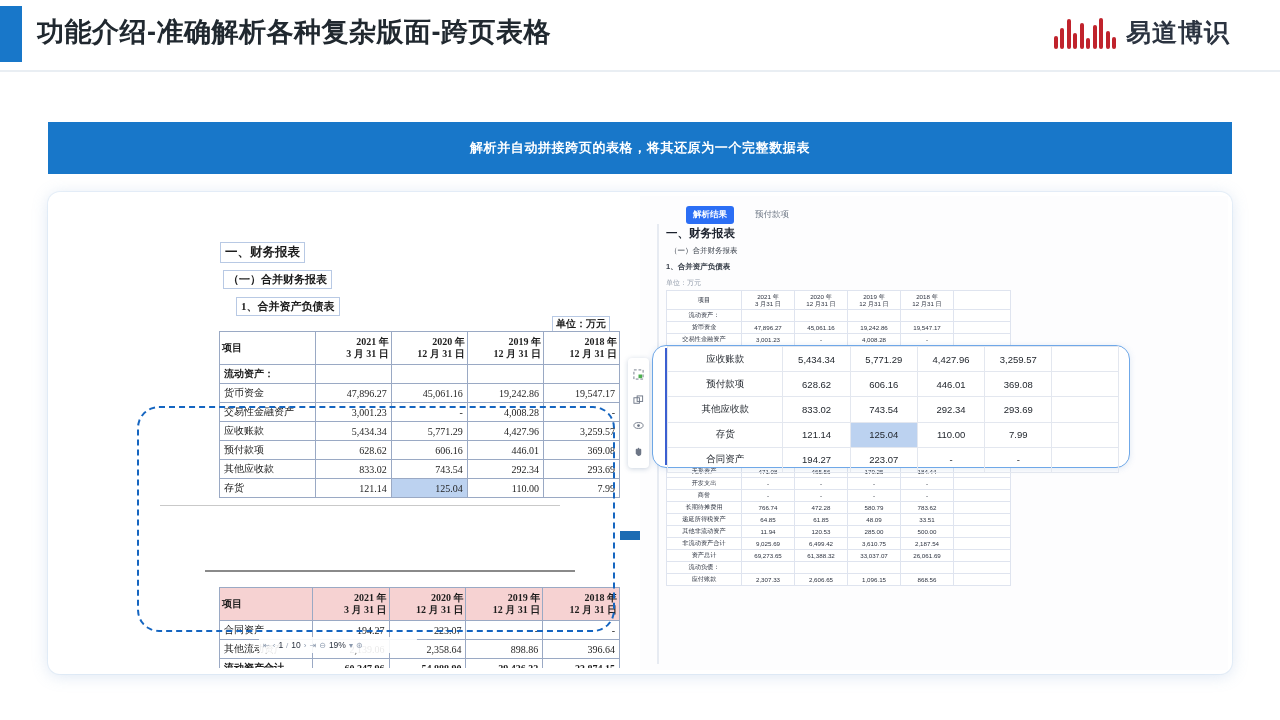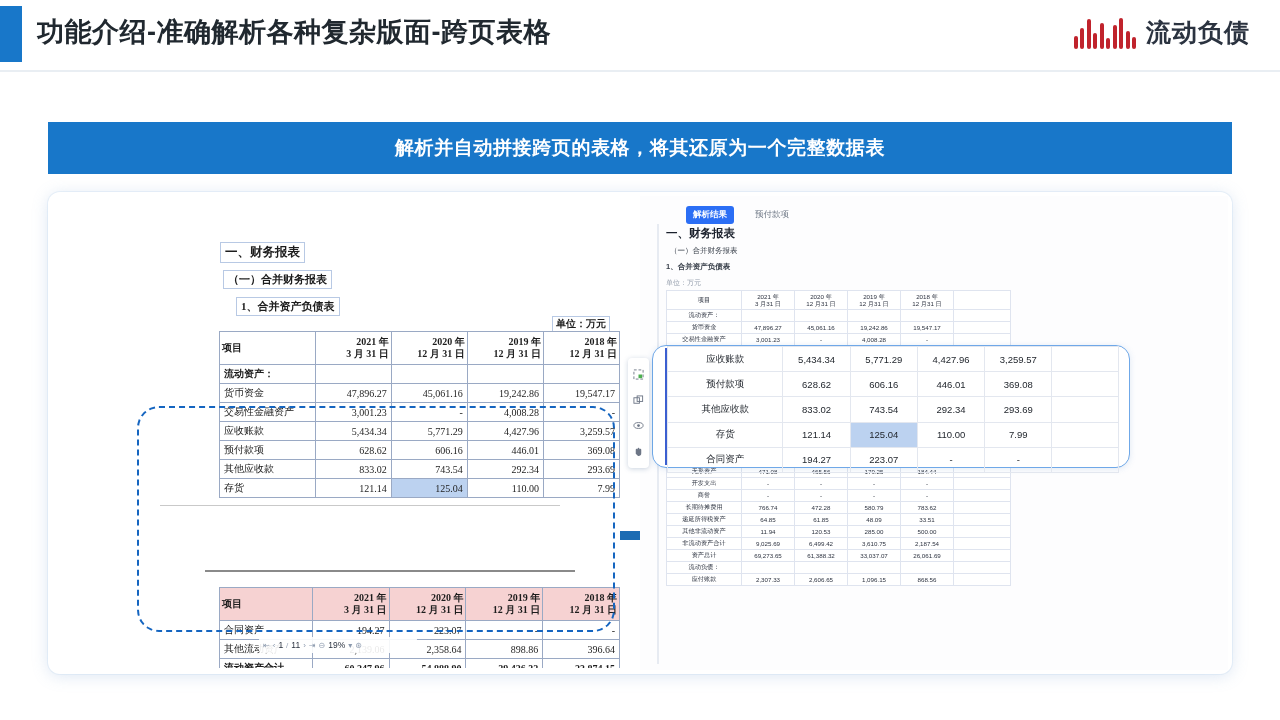--- a/index.html
+++ b/index.html
@@ -5,35 +5,35 @@
   html,body{margin:0;padding:0;}
   body{
     width:1280px;height:720px;overflow:hidden;
     background:#ffffff;
     font-family:"Liberation Sans","DejaVu Sans",sans-serif;
     -webkit-font-smoothing:antialiased;
   }
   .slide{position:relative;width:1280px;height:720px;background:#fff;}
 
   
-  .hdr{position:absolute;left:0;top:0;width:1252px;height:70px;background:#fff;padding-left:20px;}
+  .hdr{position:absolute;left:0;top:0;width:1252px;height:70px;background:#fff;}
   .hdr-accent{position:absolute;left:0;top:6px;width:22px;height:56px;background:#1877c9;}
   .hdr-title{position:absolute;left:37px;top:14px;font-size:27px;font-weight:bold;color:#20282f;
     letter-spacing:.5px;white-space:nowrap;}
   .hdr-rule{position:absolute;left:0;top:70px;width:1280px;height:2px;background:#e9eef3;}
 
   .logo{position:absolute;right:22px;top:16px;display:flex;align-items:center;gap:10px;}
   .logo-mark{display:flex;align-items:flex-end;gap:2.5px;height:32px;}
   .logo-mark i{display:block;width:4px;border-radius:2px;background:#c0232c;}
   .logo-text{font-size:25px;font-weight:bold;color:#2b3340;letter-spacing:1px;}
 
   
   .banner{position:absolute;left:48px;top:122px;width:1184px;height:52px;background:#1877c9;
     display:flex;align-items:center;justify-content:center;}
-  .banner span{color:#fff;font-size:19px;font-weight:bold;letter-spacing:.6px;}
+  .banner span{color:#fff;font-size:13px;font-weight:bold;letter-spacing:.6px;}
 
   
   .card{position:absolute;left:48px;top:192px;width:1184px;height:482px;background:#fff;
     border-radius:12px;
     box-shadow:0 0 0 1px rgba(200,220,240,.35), 0 2px 16px rgba(120,160,210,.26);}
 
   
   .doc{position:absolute;left:60px;top:200px;width:560px;height:468px;overflow:hidden;
     font-family:"Liberation Serif","DejaVu Serif",serif;color:#1d1d1d;}
   .doc-h1{position:absolute;left:160px;top:42px;font-size:12.5px;font-weight:bold;
@@ -135,21 +135,21 @@
           <i style="height:21px"></i>
           <i style="height:30px"></i>
         <i style="height:16px"></i>
           <i style="height:26px"></i>
           <i style="height:11px"></i>
         <i style="height:24px"></i>
           <i style="height:31px"></i>
           <i style="height:18px"></i>
         <i style="height:12px"></i>
       </div>
-      <div class="logo-text">流动负债</div>
+      <div class="logo-text">易道博识</div>
     </div>
   </div>
   <div class="hdr-rule"></div>
 
   <div class="banner">
     <span>解析并自动拼接跨页的表格，将其还原为一个完整数据表</span>
   </div>
 
   <div class="card"></div>
 
@@ -282,21 +282,21 @@
           <td class="num">23,874.15</td>
         </tr>
       </tbody>
     </table>
 
     <div class="pagenav">
       <span class="ic">⇤</span>
       <span class="ic">‹</span>
       <span class="pg">1</span>
       <span class="sep">/</span>
-      <span class="pg">11</span>
+      <span class="pg">10</span>
       <span class="ic">›</span>
       <span class="ic">⇥</span>
       <span class="ic">⊖</span>
       <span class="pg">19%</span>
       <span class="ic">▾</span>
       <span class="ic">⊛</span>
     </div>
   </div>
 
   <div class="dashsel"></div>

